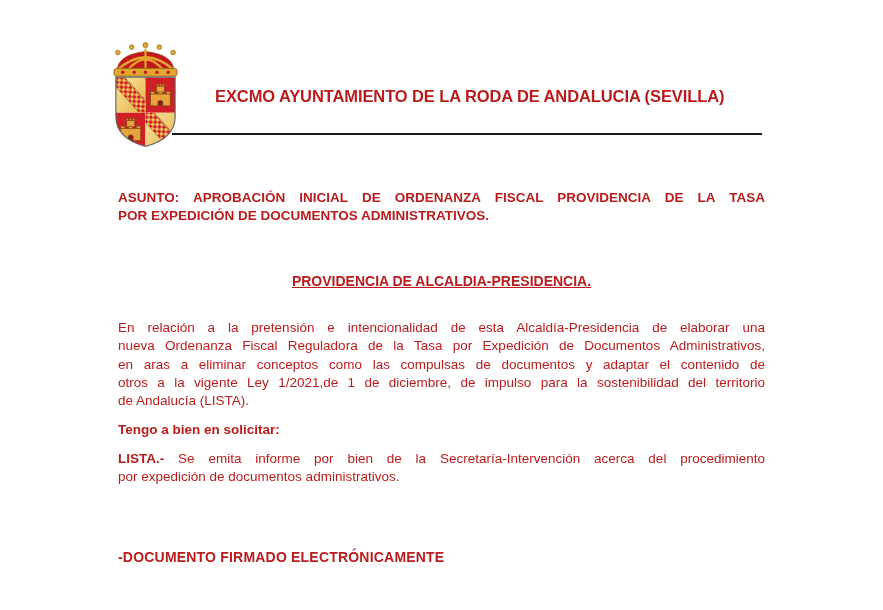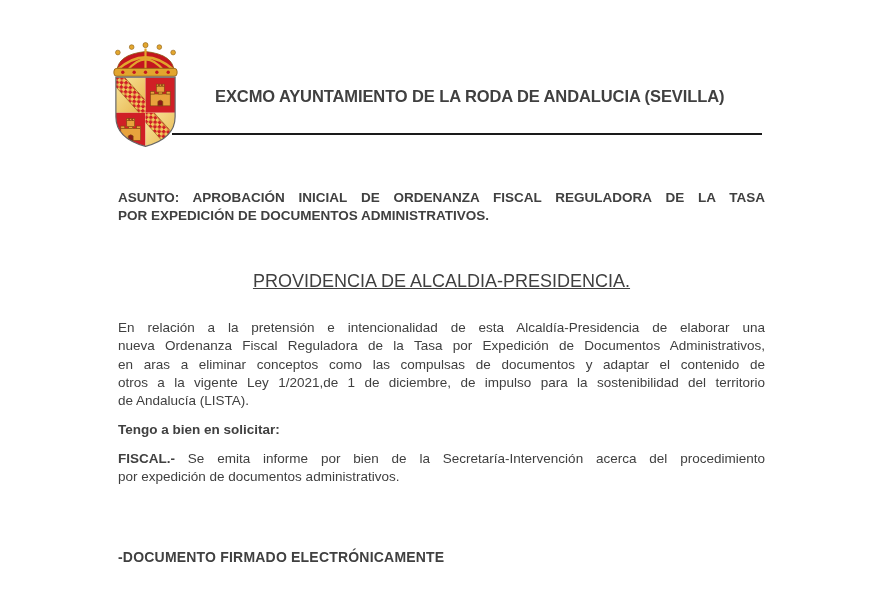--- a/index.html
+++ b/index.html
@@ -2,21 +2,21 @@
 <html><head>
 <meta charset="utf-8">
 <style>
   html, body { margin: 0; padding: 0; background: #ffffff; }
   .page {
     position: relative;
     width: 883px;
     height: 610px;
     background: #ffffff;
     font-family: "Liberation Sans", sans-serif;
-    color: #404040;
+    color: #b91c1c;
     overflow: hidden;
   }
   .abs { position: absolute; }
 
   .logo { left: 106px; top: 39px; width: 79px; height: 110px; }
 
   .org-title {
     left: 215px; top: 87px; width: 560px;
     font-size: 16.5px; font-weight: bold; letter-spacing: -0.1px;
     white-space: nowrap;
@@ -27,21 +27,21 @@
   }
 
   .textblock { left: 118px; width: 647px; font-size: 13.5px; line-height: 18.3px; }
   .line { min-height: 18.3px; }
   .just { text-align: justify; text-align-last: justify; }
   .b { font-weight: bold; }
 
   .subject   { top: 189px; font-weight: bold; }
   .doc-heading {
     top: 272px; text-align: center;
-    font-size: 18px; font-weight: normal;
+    font-size: 14px; font-weight: bold;
   }
   .doc-heading span { text-decoration: underline; }
   .bodytext  { top: 319px; }
   .request   { top: 421px; font-weight: bold; }
   .unico     { top: 450px; }
   .footer    {
     top: 548px; text-align: left;
     font-size: 14px; font-weight: bold; letter-spacing: 0.2px;
   }
 </style>
@@ -119,40 +119,40 @@
         </g>
         <path d="M10,38 H70 V78 Q70,100 40,108 Q10,100 10,78 Z" fill="none" stroke="#666666" stroke-width="1.2"></path>
       </g>
     </svg>
   </div>
 
   <div class="abs org-title">EXCMO AYUNTAMIENTO DE LA RODA DE ANDALUCIA (SEVILLA)</div>
   <div class="abs header-rule"></div>
 
   <div class="abs textblock subject">
-    <div class="line just">ASUNTO: APROBACIÓN INICIAL DE  ORDENANZA FISCAL REGULADORA DE LA TASA</div>
+    <div class="line just">ASUNTO: APROBACIÓN INICIAL DE  ORDENANZA FISCAL PROVIDENCIA DE LA TASA</div>
     <div class="line">POR EXPEDICIÓN DE DOCUMENTOS ADMINISTRATIVOS.</div>
   </div>
 
   <div class="abs textblock doc-heading">
     <span>PROVIDENCIA DE ALCALDIA-PRESIDENCIA.</span>
   </div>
 
   <div class="abs textblock bodytext">
     <div class="line just">En relación a la pretensión e intencionalidad de esta Alcaldía-Presidencia de elaborar una</div>
     <div class="line just">nueva Ordenanza Fiscal Reguladora de la Tasa por Expedición de Documentos Administrativos,</div>
     <div class="line just">en aras a eliminar conceptos como las compulsas de documentos y adaptar el contenido de</div>
     <div class="line just">otros a la vigente Ley 1/2021,de 1 de diciembre, de impulso para la sostenibilidad del territorio</div>
     <div class="line">de Andalucía (LISTA).</div>
   </div>
 
   <div class="abs textblock request">Tengo a bien en solicitar:</div>
 
   <div class="abs textblock unico">
     <div class="line just">
-      <span class="b">FISCAL.-</span><span> Se emita informe por bien de la Secretaría-Intervención acerca del procedimiento</span>
+      <span class="b">LISTA.-</span><span> Se emita informe por bien de la Secretaría-Intervención acerca del procedimiento</span>
     </div>
     <div class="line">por expedición de documentos administrativos.</div>
   </div>
 
   <div class="abs textblock footer">-DOCUMENTO FIRMADO ELECTRÓNICAMENTE</div>
 
 </div>
 
 </body></html>

